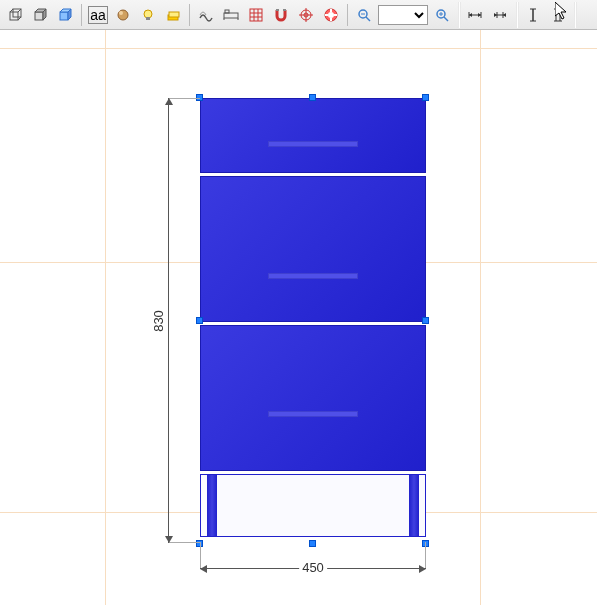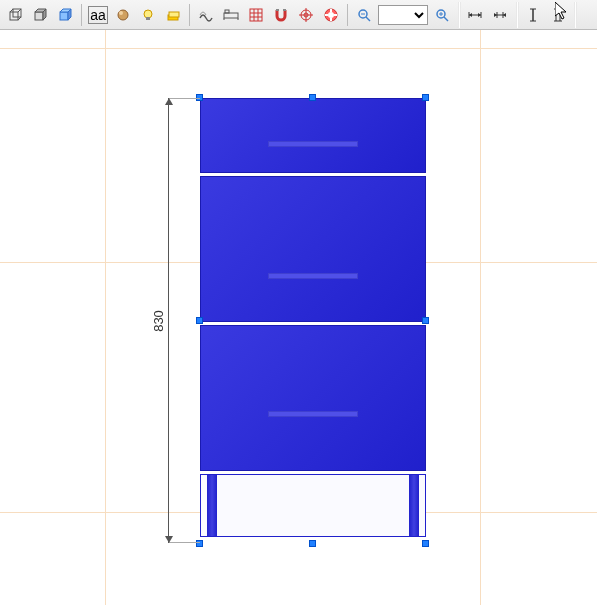--- a/index.html
+++ b/index.html
@@ -232,17 +232,25 @@
 
   <div class="dim-v">
     <div class="dim-v-ext" style="top:0"></div>
     <div class="dim-v-ext" style="top:444px"></div>
     <div class="dim-v-line"></div>
     <div class="dim-v-arrow" style="top:0;border-bottom:7px solid #555"></div>
     <div class="dim-v-arrow" style="bottom:0;border-top:7px solid #555"></div>
     <div class="dim-v-label">830</div>
   </div>
 
+  <div class="dim-h">
+    <div class="dim-h-ext" style="left:0"></div>
+    <div class="dim-h-ext" style="right:0"></div>
+    <div class="dim-h-line"></div>
+    <div class="dim-h-arrow" style="left:0;border-right:7px solid #555"></div>
+    <div class="dim-h-arrow" style="right:0;border-left:7px solid #555"></div>
+    <div class="dim-h-label">450</div>
+  </div>
 </div>
 
 <svg class="cursor" width="16" height="20">
     <polygon points="0,0 0,14 4,11 7,17 9,16 6,10 11,10" fill="#fff" stroke="#000"></polygon>
   </svg>
 
 </body></html>

